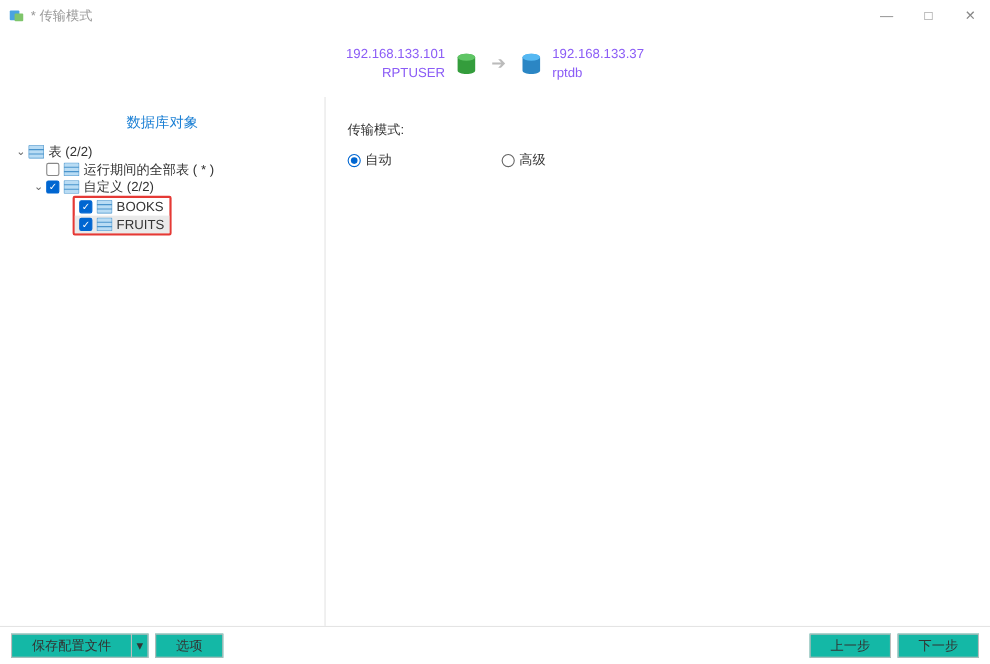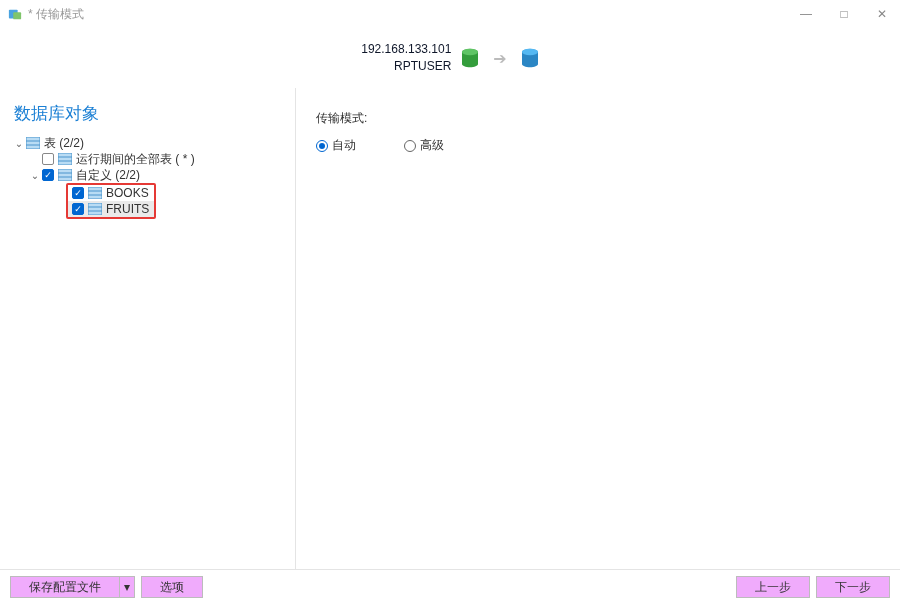--- a/index.html
+++ b/index.html
@@ -5,48 +5,48 @@
 * { box-sizing: border-box; margin: 0; padding: 0; font-family: "Microsoft YaHei", "Segoe UI", sans-serif; font-size: 12px; }
 body { background: #fff; width: 900px; height: 604px; overflow: hidden; display: flex; flex-direction: column; }
 
 .titlebar { height: 28px; display: flex; align-items: center; padding: 0 8px; color: #999; }
 .titlebar .app-icon { width: 14px; height: 14px; margin-right: 6px; }
 .win-controls { margin-left: auto; display: flex; gap: 18px; color: #888; }
 .win-controls span { cursor: default; width: 20px; text-align: center; }
 
 .connection-bar { height: 60px; display: flex; align-items: center; justify-content: center; gap: 14px; }
 .conn-side { display: flex; align-items: center; gap: 10px; }
-.conn-text { text-align: right; color: #0f172a; line-height: 1.4; }
+.conn-text { text-align: right; color: #8b5cf6; line-height: 1.4; }
 .conn-text.right-side { text-align: left; }
 .db-cyl { width: 18px; height: 20px; }
 .arrow { color: #bbb; font-size: 16px; }
 
 .main { flex: 1; display: flex; border-bottom: 1px solid #e4e4e4; overflow: hidden; }
 .left-panel { width: 296px; border-right: 1px solid #e4e4e4; padding: 10px 8px; }
-.section-title { color: #1a7fd4; font-size: 17px; padding: 4px 6px 10px; }
+.section-title { color: #1a7fd4; font-size: 13px; padding: 4px 6px 10px; text-align: center; }
 
 .tree-row { display: flex; align-items: center; height: 16px; padding: 0; color: #333; white-space: nowrap; }
 .tree-row.selected { background: #eaeaea; }
 .indent { display: inline-block; }
 .expander { width: 14px; text-align: center; color: #666; cursor: default; font-size: 10px; }
 .chk { width: 12px; height: 12px; border: 1px solid #888; border-radius: 2px; background: #fff; display: inline-flex; align-items: center; justify-content: center; margin-right: 4px; flex-shrink:0; }
 .chk.checked { background: #0066d1; border-color: #0066d1; color: #fff; font-size: 9px; line-height: 1; }
 .tbl-icon { width: 14px; height: 12px; margin-right: 4px; flex-shrink:0; }
 .highlight-box { border: 2px solid #e53935; border-radius: 2px; margin-left: 58px; width: 90px; }
 
 .right-panel { flex: 1; padding: 22px 20px; color: #333; }
 .mode-label { font-weight: normal; margin-bottom: 10px; }
-.radio-row { display: flex; gap: 48px; align-items: center; }
+.radio-row { display: flex; gap: 100px; align-items: center; }
 .radio { display: flex; align-items: center; gap: 4px; }
 .radio .dot { width: 12px; height: 12px; border: 1px solid #666; border-radius: 50%; display:inline-flex; align-items:center; justify-content:center; }
 .radio.selected .dot::after { content:""; width:6px; height:6px; border-radius:50%; background:#0066d1; }
 .radio.selected .dot { border-color:#0066d1; }
 
 .footer { height: 34px; display: flex; align-items: center; padding: 0 10px; gap: 6px; }
-.btn { height: 22px; border: 1px solid #bcbcbc; background: #f0abfc; padding: 0 18px; display: inline-flex; align-items: center; justify-content: flex-end; color: #333; cursor: default; }
+.btn { height: 22px; border: 1px solid #bcbcbc; background: #14b8a6; padding: 0 18px; display: inline-flex; align-items: center; justify-content: flex-end; color: #333; cursor: default; }
 .btn.small-arrow { padding: 0 4px; border-left: none; }
 .btn-group { display: flex; }
 .spacer { flex: 1; }
 </style>
 </head>
 <body>
 
 <div class="titlebar">
   <svg class="app-icon" viewBox="0 0 16 16">
       <rect x="1" y="3" width="10" height="10" rx="1" fill="#4aa3e0"></rect>
@@ -72,20 +72,24 @@
         <ellipse cx="9" cy="4" rx="8" ry="3.2" fill="#5fc565"></ellipse>
       </svg>
   </div>
   <span class="arrow">➔</span>
   <div class="conn-side">
     <svg class="db-cyl" viewBox="0 0 18 20">
         <ellipse cx="9" cy="4" rx="8" ry="3.2" fill="#3aa6e8"></ellipse>
         <path d="M1 4v12c0 1.8 3.6 3.2 8 3.2s8-1.4 8-3.2V4" fill="#2b86c4"></path>
         <ellipse cx="9" cy="4" rx="8" ry="3.2" fill="#55b8f2"></ellipse>
       </svg>
+    <div class="conn-text right-side">
+      <div>192.168.133.37</div>
+      <div>rptdb</div>
+    </div>
   </div>
 </div>
 
 <div class="main">
   <div class="left-panel">
     <div class="section-title">数据库对象</div>
 
     <div class="tree-row">
       <span class="indent" style="width:4px"></span>
       <span class="expander">⌄</span>

